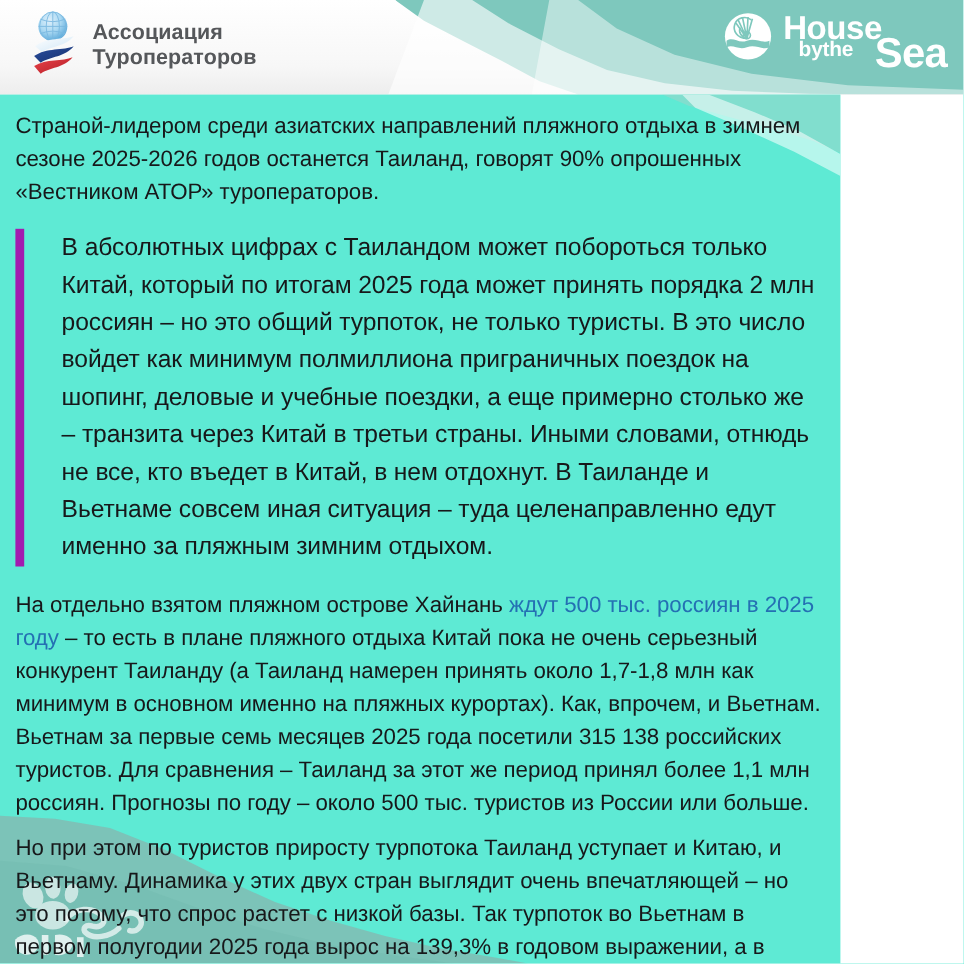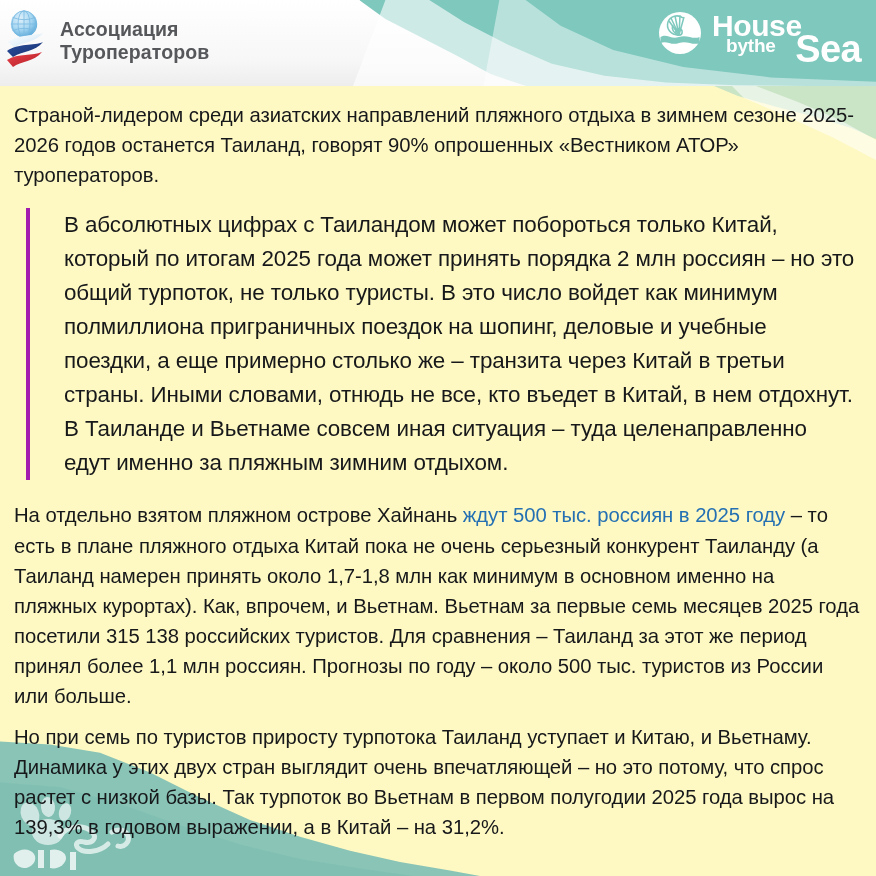--- a/index.html
+++ b/index.html
@@ -48,21 +48,21 @@
   .header-wave-c {
     position: absolute;
     left: 0; top: 0;
     width: 876px; height: 86px;
     background: rgba(255,255,255,0.45);
     clip-path: polygon(57% 0, 60% 0, 64% 30%, 70% 58%, 78% 78%, 88% 90%, 100% 95%, 100% 110%, 55% 110%);
   }
 
   .ator-logo {
     position: absolute;
-    left: 2px; top: 9px;
+    left: 26px; top: 9px;
     display: flex;
     align-items: center;
     gap: 12px;
   }
   .ator-mark { width: 46px; height: 64px; display:block; }
   .ator-text {
     font-size: 19.5px;
     font-weight: bold;
     line-height: 1.18;
     color: #55575a;
@@ -88,23 +88,23 @@
     font-size: 19px; font-weight: bold; letter-spacing: -0.2px;
   }
   .hbs-sea {
     position: absolute; right: 1px; top: 18px;
     font-size: 38px; font-weight: bold; letter-spacing: -0.6px;
   }
 
   
   .content {
     position: relative;
-    width: 876px;
+    width: 764px;
     height: 790px;
-    background: #fef9c3;
+    background: #5eead4;
     padding: 0;
     box-sizing: border-box;
   }
 
   
   .top-ghost {
     position: absolute;
     right: 0; top: 0;
     width: 300px; height: 92px;
     background: #9fd3c8;
@@ -159,23 +159,23 @@
   p.para {
     margin: 0 0 13px 0;
     font-size: 20.3px;
     line-height: 1.48;
     color: #17181a;
     letter-spacing: -0.05px;
   }
   p.para.tight { margin-bottom: 11px; }
 
   .quote {
-    margin: 18px 0 20px 12px;
+    margin: 18px 0 20px 0;
     padding: 0 4px 0 34px;
-    border-left: 4px solid #a21caf;
+    border-left: 8px solid #a21caf;
     box-sizing: border-box;
   }
   .quote p {
     margin: 0;
     font-size: 22.4px;
     line-height: 1.52;
     color: #17181a;
     letter-spacing: -0.1px;
   }
 
@@ -281,16 +281,16 @@
   <div class="article">
 
     <p class="para">Страной-лидером среди азиатских направлений пляжного отдыха в зимнем сезоне 2025-2026 годов останется Таиланд, говорят 90% опрошенных «Вестником АТОР» туроператоров.</p>
 
     <blockquote class="quote">
       <p>В абсолютных цифрах с Таиландом может побороться только Китай, который по итогам 2025 года может принять порядка 2 млн россиян – но это общий турпоток, не только туристы. В это число войдет как минимум полмиллиона приграничных поездок на шопинг, деловые и учебные поездки, а еще примерно столько же – транзита через Китай в третьи страны. Иными словами, отнюдь не все, кто въедет в Китай, в нем отдохнут. В Таиланде и Вьетнаме совсем иная ситуация – туда целенаправленно едут именно за пляжным зимним отдыхом.</p>
     </blockquote>
 
     <p class="para tight"><span>На отдельно взятом пляжном острове Хайнань </span><a class="inline-link" href="#">ждут 500 тыс. россиян в 2025 году</a><span> – то есть </span><b>в плане пляжного отдыха Китай пока не очень серьезный конкурент Таиланду</b><span> (а Таиланд намерен принять около 1,7-1,8 млн как минимум в основном именно на пляжных курортах). Как, впрочем, и Вьетнам. Вьетнам за первые семь месяцев 2025 года посетили 315 138 российских туристов. Для сравнения – Таиланд за этот же период принял более 1,1 млн россиян. Прогнозы по году – около 500 тыс. туристов из России или больше.</span></p>
 
-    <p class="para last-para"><span> Но при семь по </span><b>туристов приросту</b><span> турпотока Таиланд уступает и Китаю, и Вьетнаму. Динамика у этих двух стран выглядит очень впечатляющей – но это потому, что </span><b>спрос растет с низкой базы</b><span>. Так турпоток во Вьетнам в первом полугодии 2025 года вырос на 139,3% в годовом выражении, а в Китай – на 31,2%.</span></p>
+    <p class="para last-para"><span> Но при этом по </span><b>туристов приросту</b><span> турпотока Таиланд уступает и Китаю, и Вьетнаму. Динамика у этих двух стран выглядит очень впечатляющей – но это потому, что </span><b>спрос растет с низкой базы</b><span>. Так турпоток во Вьетнам в первом полугодии 2025 года вырос на 139,3% в годовом выражении, а в Китай – на 31,2%.</span></p>
 
   </div>
 </div>
 
 </body></html>

